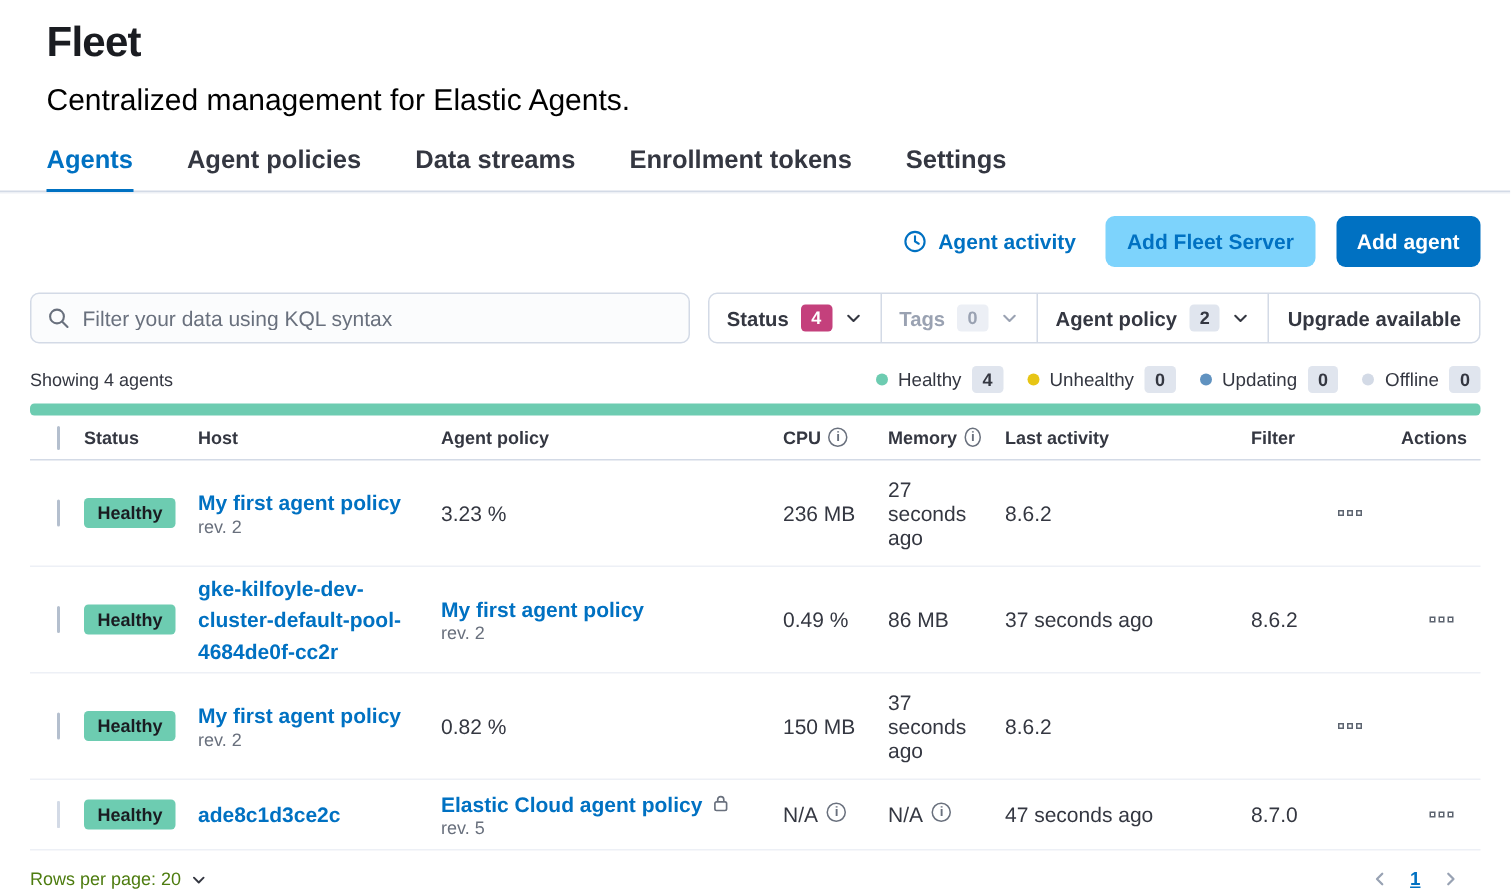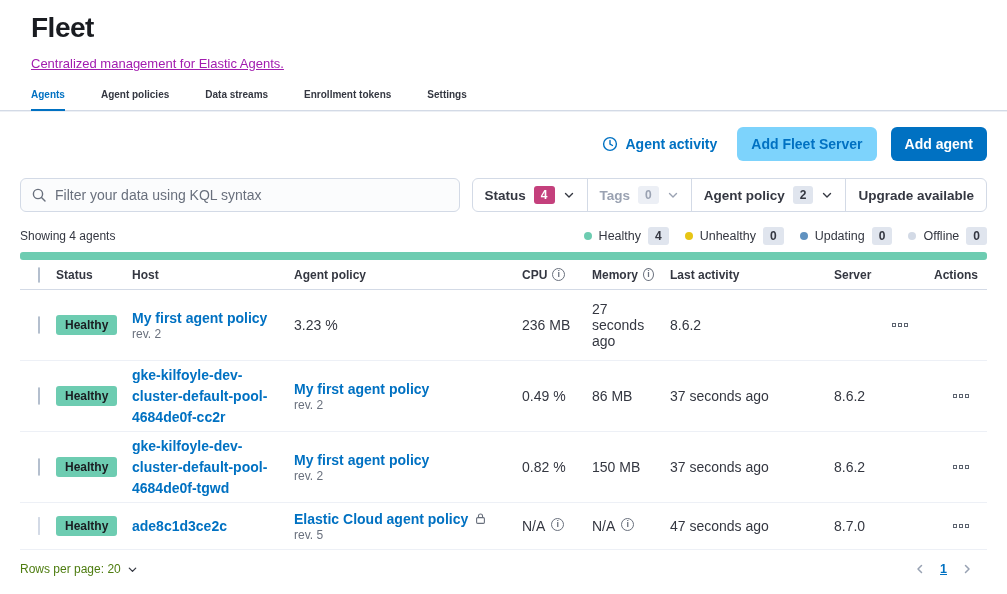--- a/index.html
+++ b/index.html
@@ -3,26 +3,26 @@
 <meta charset="utf-8">
 <style>
   * { box-sizing: border-box; margin: 0; padding: 0; }
   html,body { background:#fff; }
   body { font-family: "Liberation Sans", sans-serif; color:#343741; }
   .app { width:1007px; height:594px; background:#fff; overflow:hidden; position:relative; }
 
   
   .page-header { padding:12px 31px 0 31px; }
   .page-title { font-size:28px; font-weight:700; color:#1a1c21; letter-spacing:-0.5px; }
-  .page-subtitle { margin-top:12px; font-size:13px; color:#a21caf;text-decoration:underline; }
+  .page-subtitle { margin-top:12px; font-size:20px; color:#000000; }
 
   
   .tabs-wrap { margin-top:12px; border-bottom:1px solid #d3dae6; padding:0 31px; box-shadow:0 1px 0 rgba(211,218,230,0.4); }
   .tabs { display:flex; gap:36px; }
-  .tab { font-size:10px; font-weight:700; color:#343741; padding:6px 0 10px 0; cursor:pointer; position:relative; }
+  .tab { font-size:17px; font-weight:700; color:#343741; padding:6px 0 10px 0; cursor:pointer; position:relative; }
   .tab.active { color:#0071c2; }
   .tab.active::after { content:""; position:absolute; left:0; right:0; bottom:-1px; height:2px; background:#0071c2; }
 
   .content { padding:0 20px; }
 
   
   .toolbar { margin-top:16px; display:flex; justify-content:flex-end; align-items:center; gap:14px; }
   .link-btn { display:flex; align-items:center; gap:7px; color:#0071c2; font-size:14px; font-weight:700; cursor:pointer; padding:0 6px; }
   .btn { height:34px; padding:0 14px; border:none; border-radius:6px; font-family:inherit; font-size:14px; font-weight:700; cursor:pointer; display:flex; align-items:center; }
   .btn-secondary { background:#7dd3fc; color:#0071c2; }
@@ -199,21 +199,21 @@
         <div class="cell">Agent policy</div>
         <div class="cell">
             <span>CPU</span>
             <i class="info-icon">i</i>
           </div>
         <div class="cell">
             <span>Memory</span>
             <i class="info-icon">i</i>
           </div>
         <div class="cell">Last activity</div>
-        <div class="cell">Server</div>
+        <div class="cell">Filter</div>
         <div class="cell actions-cell">Actions</div>
       </div>
 
       <div class="grid-row trow">
         <div class="cell"><span class="checkbox" style="margin-left:10px;"></span></div>
         <div class="cell"><span class="badge-healthy">Healthy</span></div>
         <div class="cell">
           <div class="policy-link">My first agent policy</div>
           <div class="rev">rev. 2</div>
         </div>
@@ -247,21 +247,20 @@
               <i></i>
               <i></i>
               <i></i>
             </span>
           </div>
       </div>
 
       <div class="grid-row trow">
         <div class="cell"><span class="checkbox" style="margin-left:10px;"></span></div>
         <div class="cell"><span class="badge-healthy">Healthy</span></div>
-        <div class="cell"><span class="host-link">gke-kilfoyle-dev-cluster-default-pool-4684de0f-tgwd</span></div>
         <div class="cell">
           <div class="policy-link">My first agent policy</div>
           <div class="rev">rev. 2</div>
         </div>
         <div class="cell">0.82 %</div>
         <div class="cell">150 MB</div>
         <div class="cell">37 seconds ago</div>
         <div class="cell">8.6.2</div>
         <div class="cell actions-cell">
             <span class="boxes-icon">

